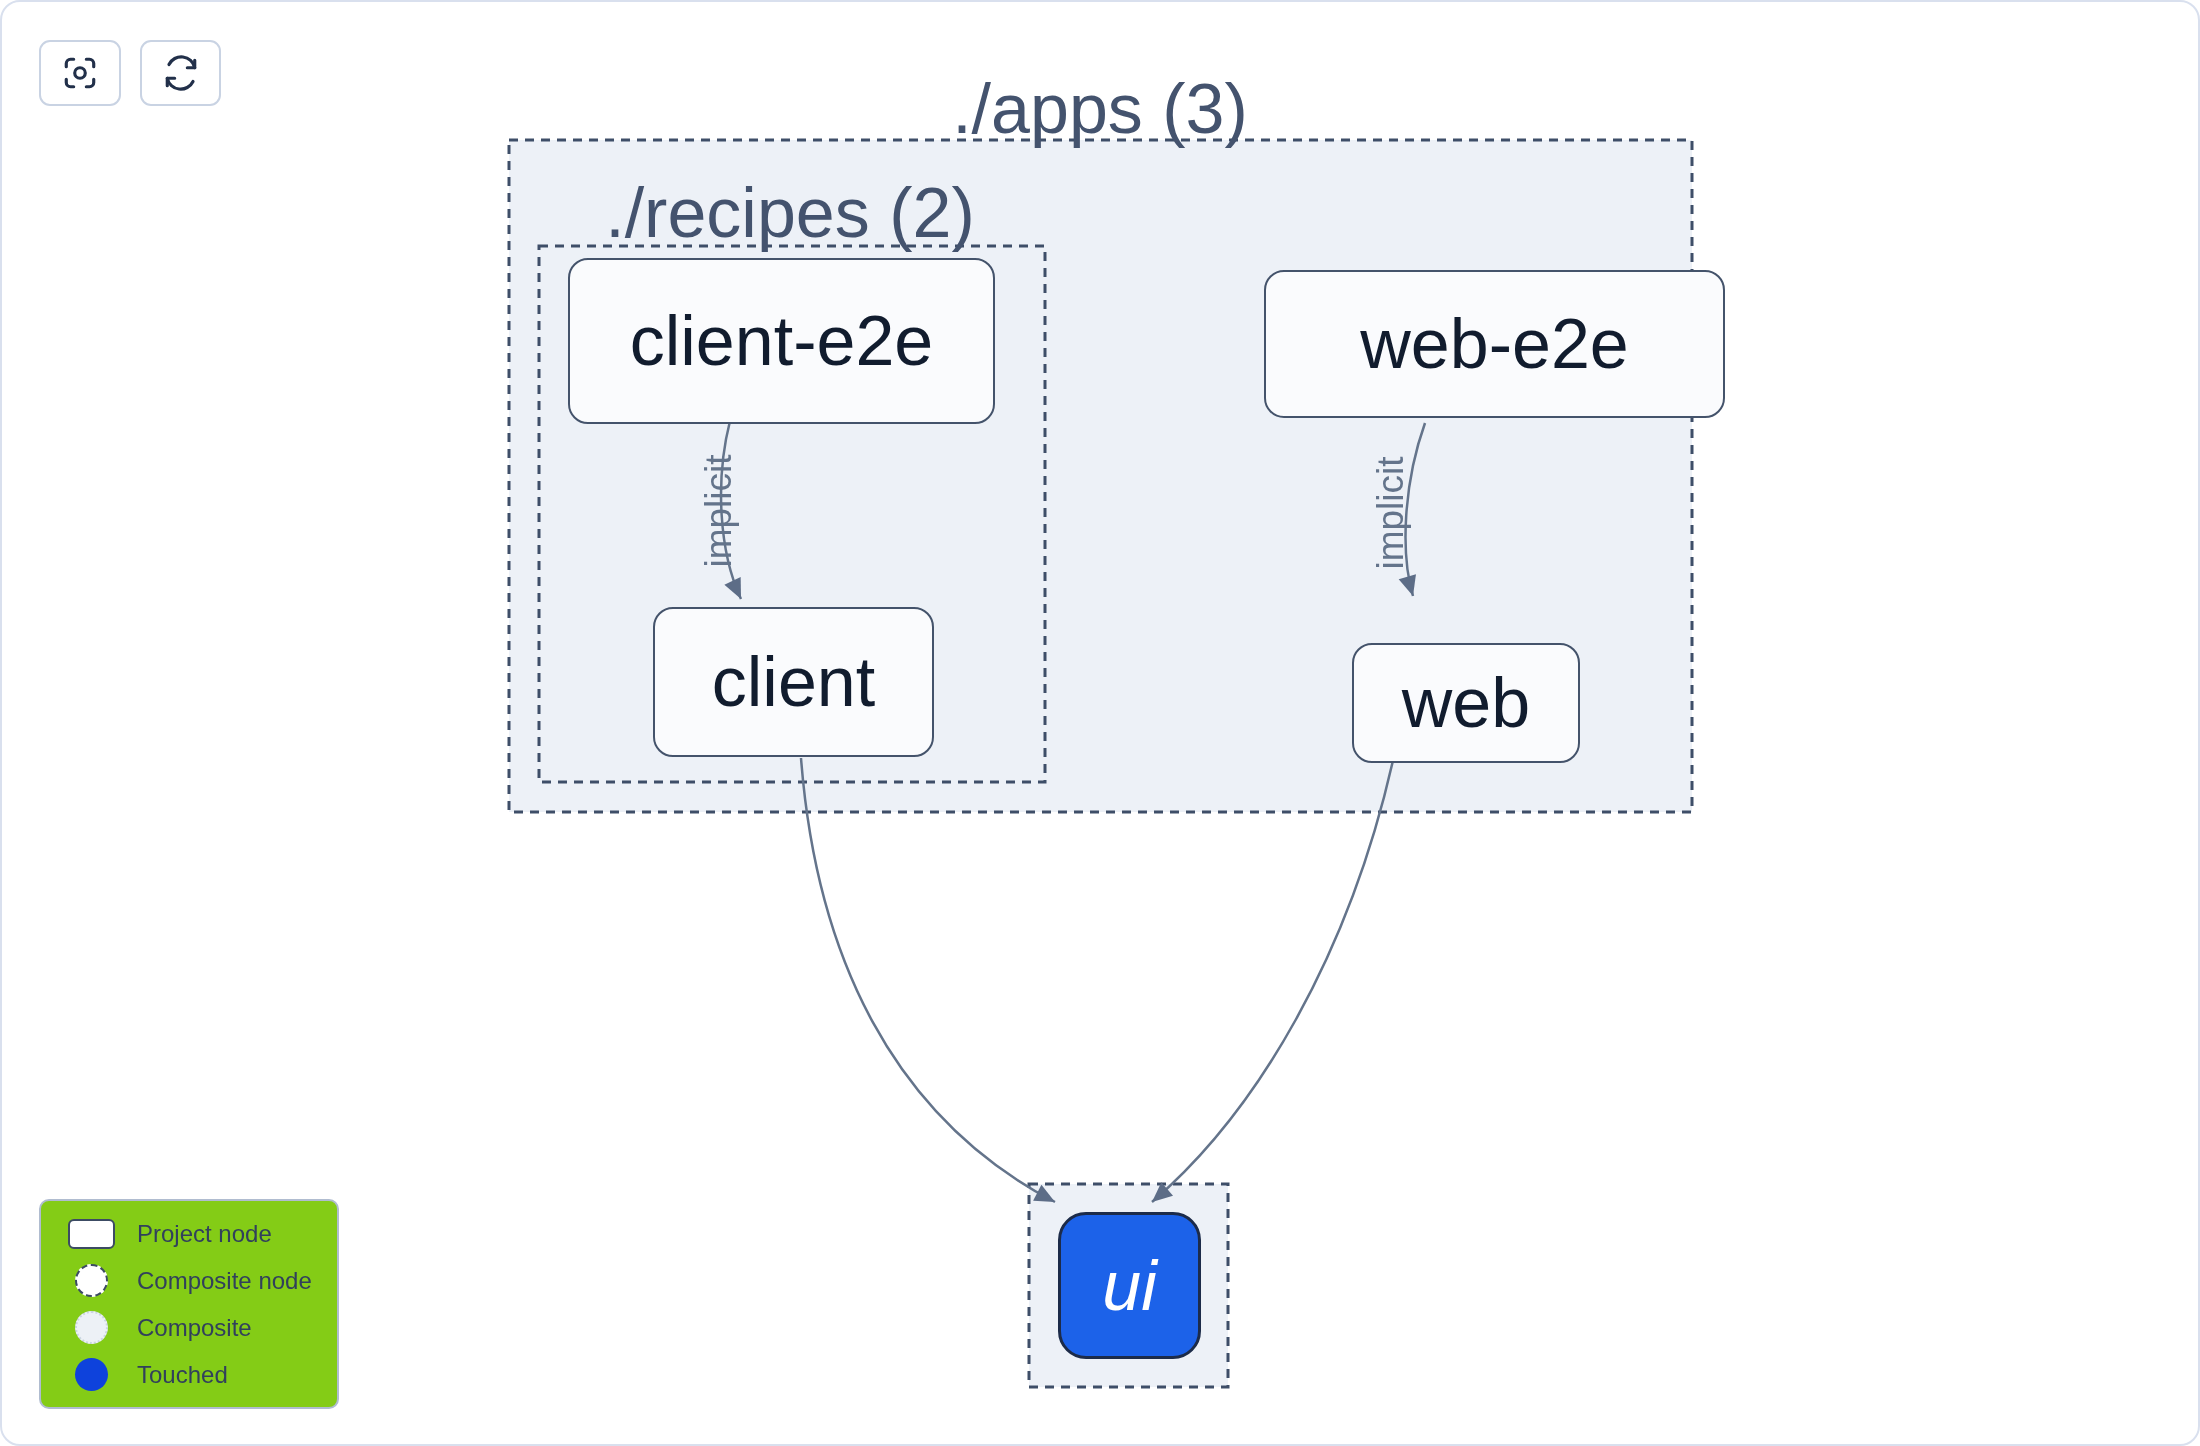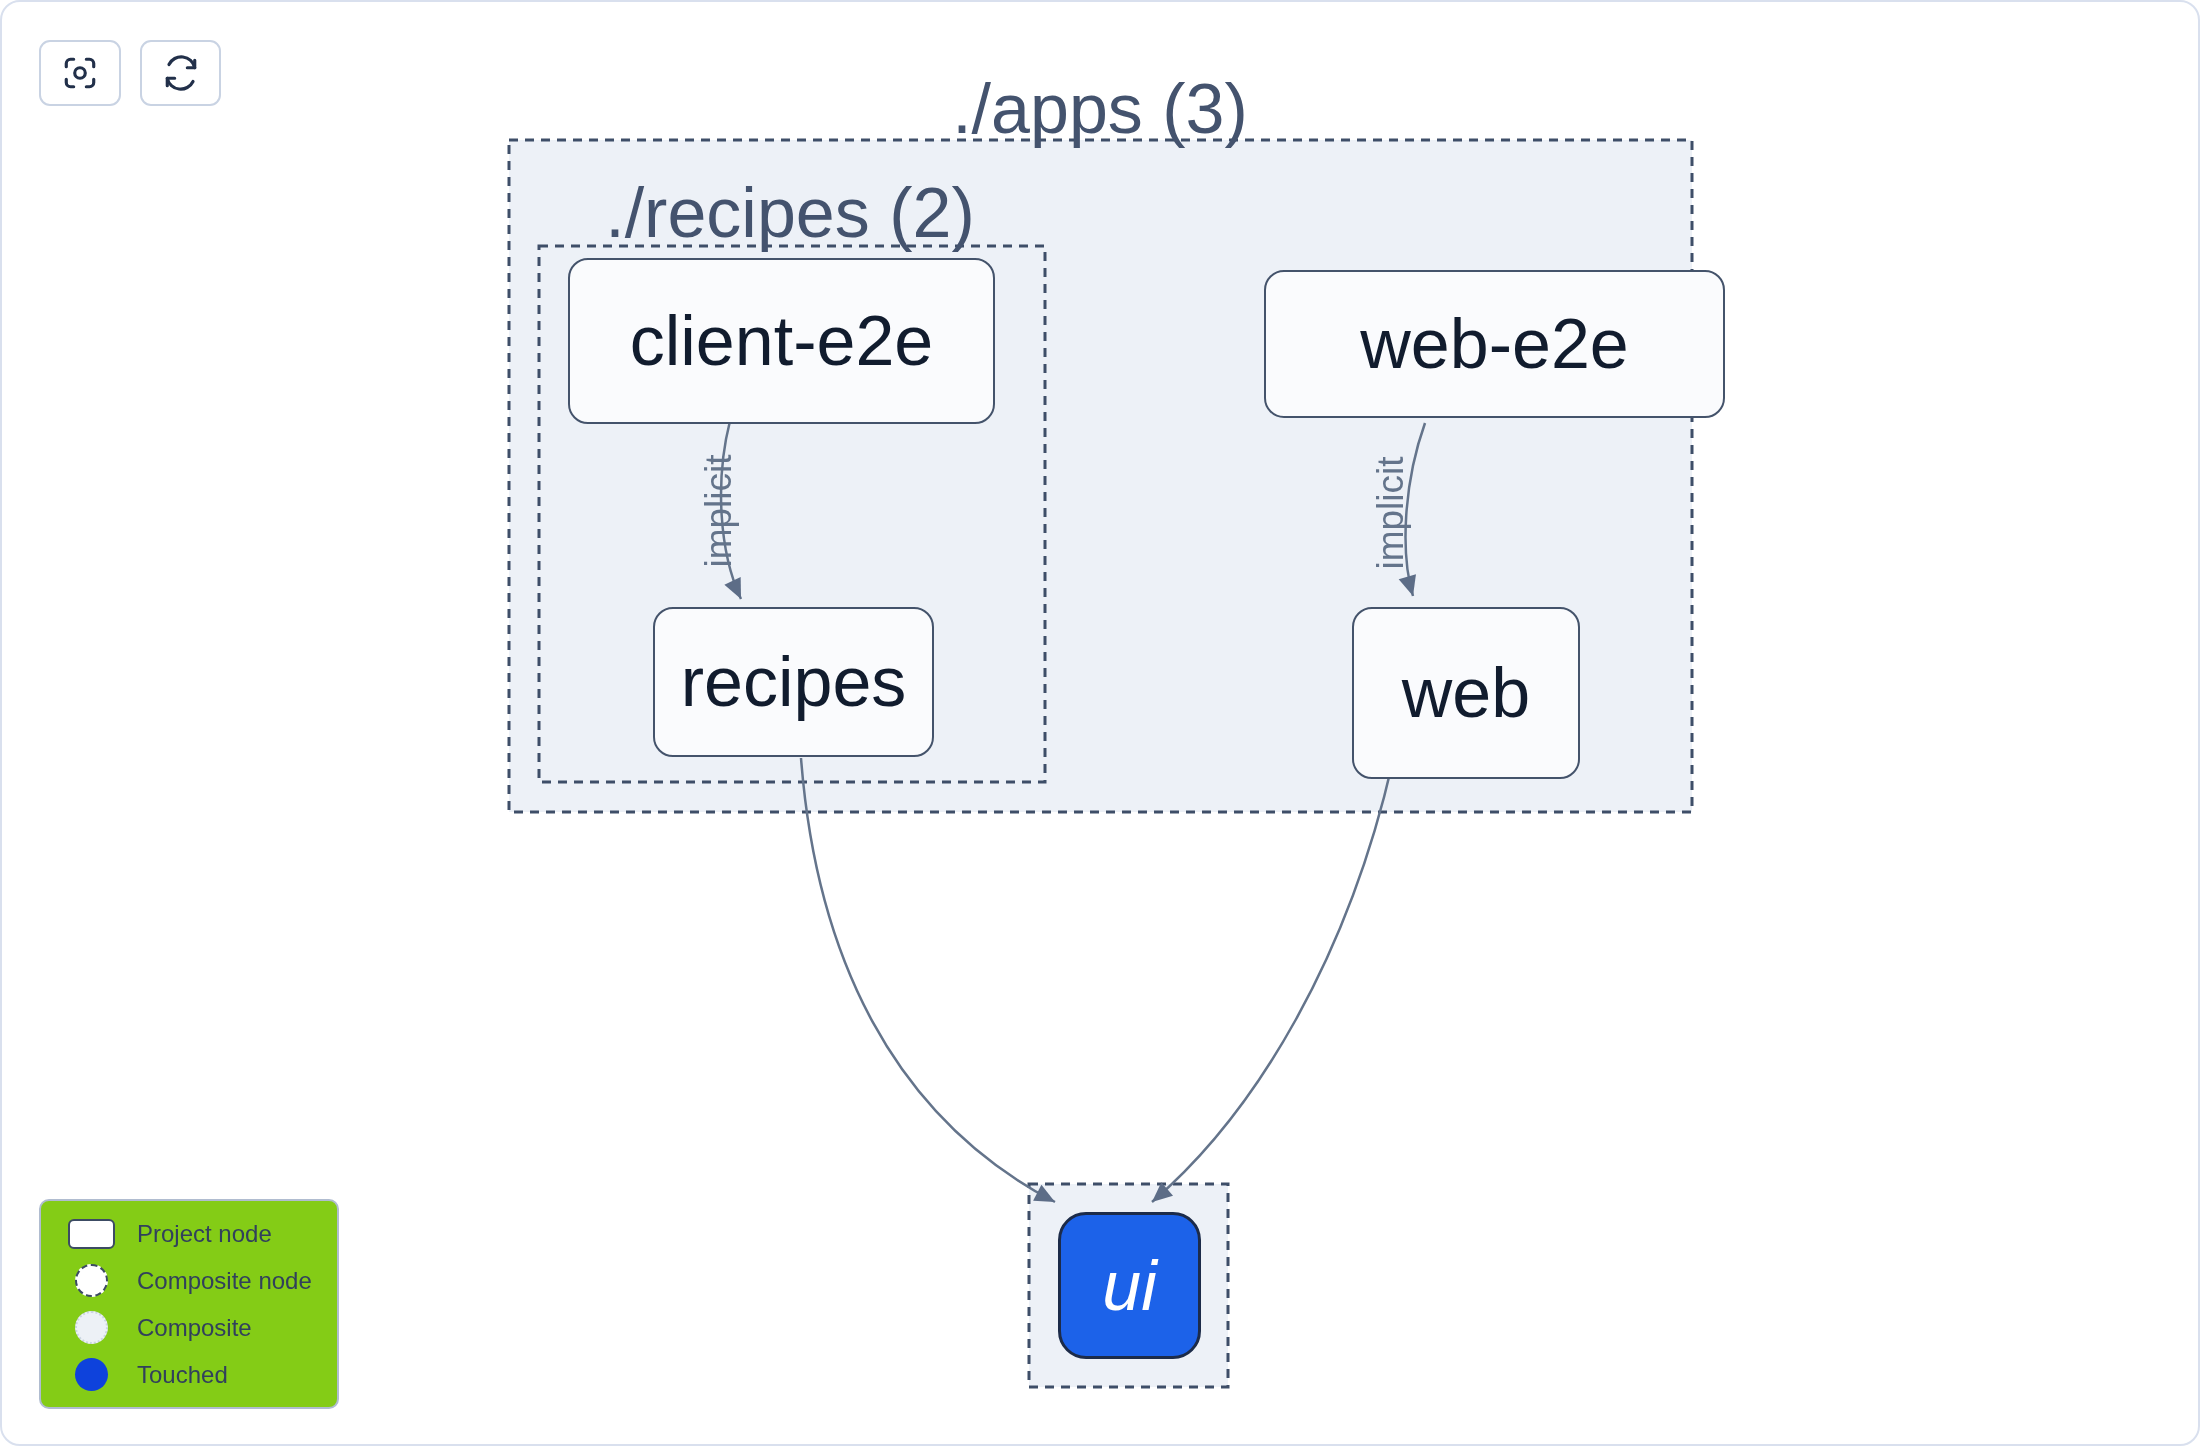--- a/index.html
+++ b/index.html
@@ -52,21 +52,21 @@
 
   
   .node{
     position:absolute;z-index:4;display:flex;align-items:center;justify-content:center;
     background:var(--c-node_bg);border:2.5px solid var(--c-node_border);border-radius:20px;
     font-size:70px;color:var(--c-node_text);cursor:pointer;white-space:nowrap;
   }
   #node-client-e2e{left:566px;top:256px;width:427px;height:166px}
   #node-web-e2e{left:1262px;top:268px;width:461px;height:148px}
   #node-client{left:651px;top:605px;width:281px;height:150px}
-  #node-web{left:1350px;top:605px;width:228px;height:172px}
+  #node-web{left:1350px;top:641px;width:228px;height:120px}
   #node-ui{
     left:1056px;top:1210px;width:143px;height:147px;border-radius:28px;
     background:var(--c-touched_node_bg);border:3px solid #1c2b49;color:#ffffff;font-style:italic;
   }
 
   
   .edge-label{font-size:37px;fill:var(--c-edge);font-family:"Liberation Sans","DejaVu Sans",sans-serif}
 
   
   .legend{
@@ -111,21 +111,21 @@
     <text class="edge-label" x="1391" y="511" text-anchor="middle" dominant-baseline="middle" transform="rotate(-90 1391 511)">implicit</text>
   </svg>
 
   <div class="node" id="node-client-e2e">
     <span>client-e2e</span>
   </div>
   <div class="node" id="node-web-e2e">
     <span>web-e2e</span>
   </div>
   <div class="node" id="node-client">
-    <span>recipes</span>
+    <span>client</span>
   </div>
   <div class="node" id="node-web">
     <span>web</span>
   </div>
   <div class="node" id="node-ui">
     <span>ui</span>
   </div>
 
   <button class="toolbar-btn" id="btn-focus">
     <svg width="38" height="38" viewBox="0 0 36 36">

